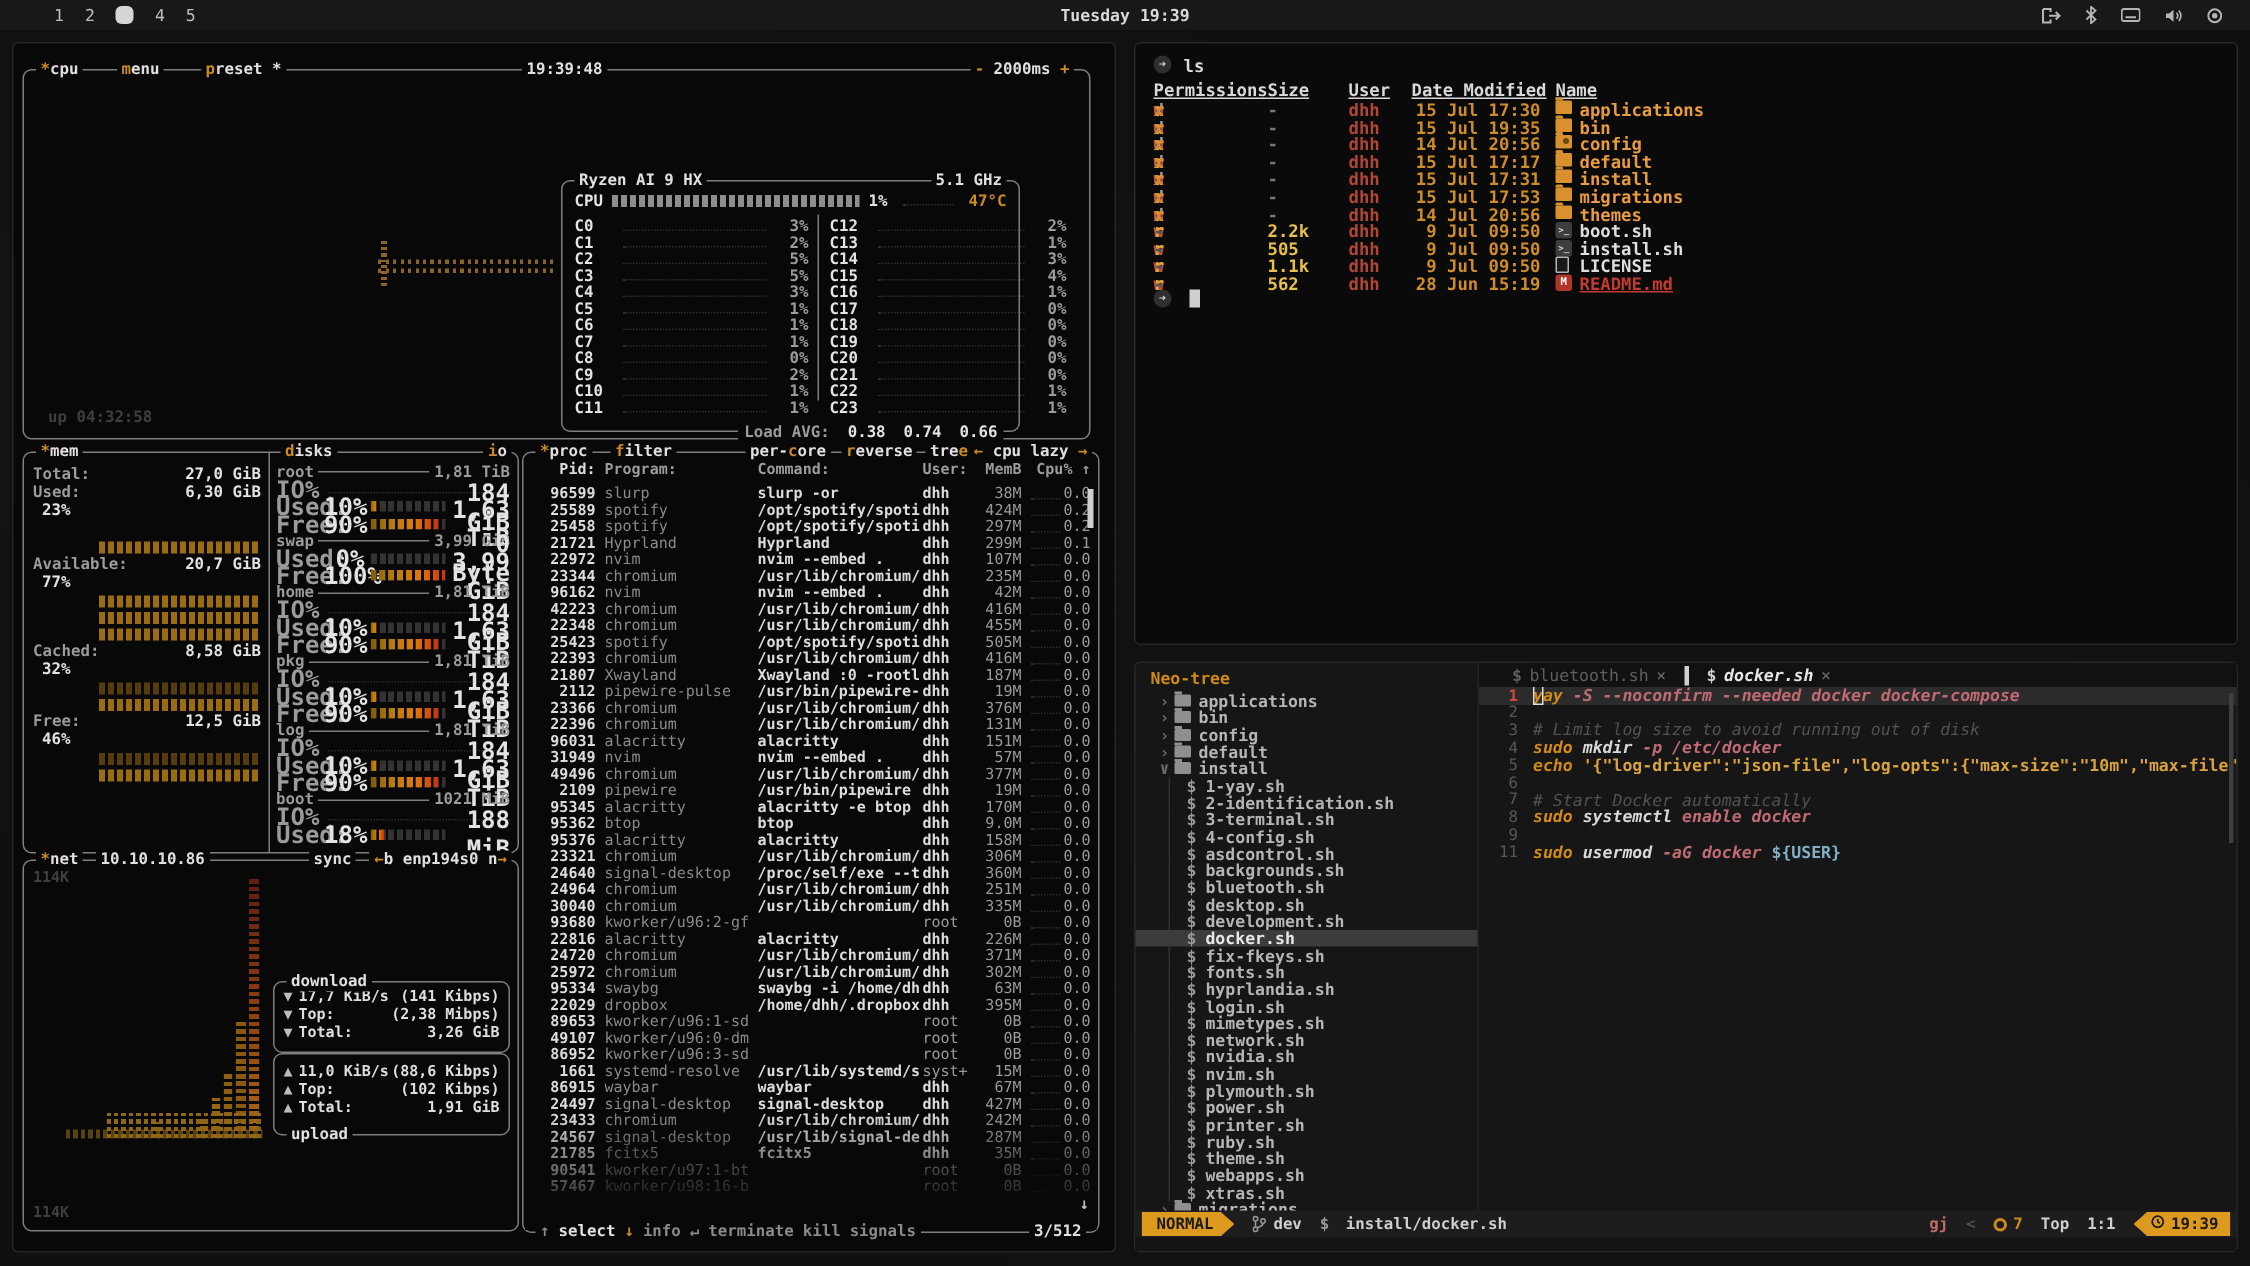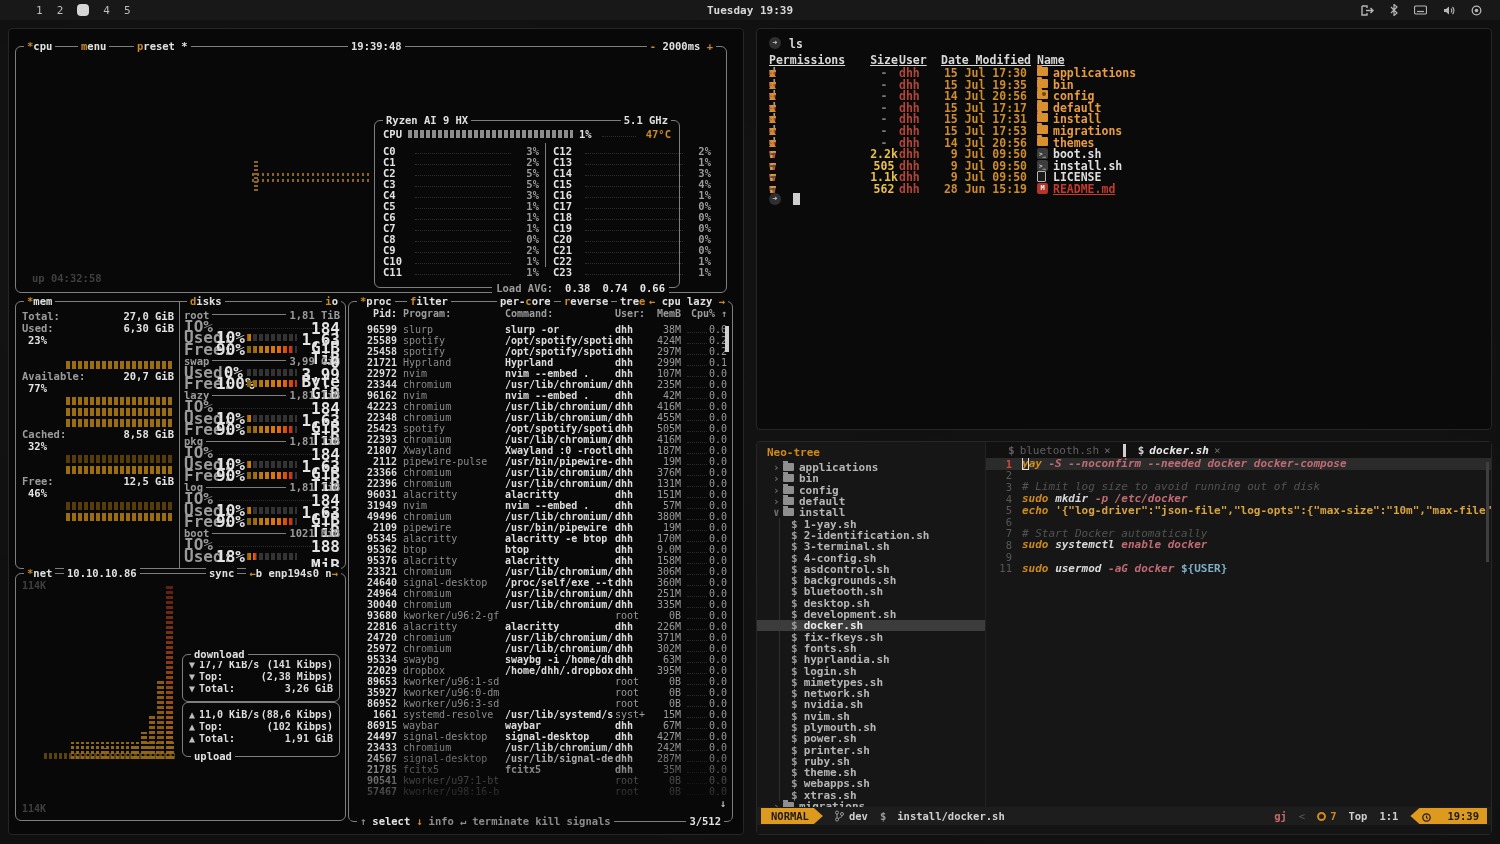--- a/index.html
+++ b/index.html
@@ -90,21 +90,21 @@
 .pfade{position:absolute;left:1px;right:1px;bottom:1px;height:78px;background:linear-gradient(transparent,#080808 90%);pointer-events:none}
 .pscroll{position:absolute;right:3px;top:24px;width:4px;height:26px;background:#d0d0d0}
 .pdown{position:absolute;right:6px;bottom:12px;color:#bdbdbd;font-weight:bold}
 .pfoot{display:flex;gap:6px;align-items:center}
 .pfoot .k{color:#8a8a8a}
 
 .termwin{font-size:11.5px;font-weight:bold;color:#d8d8d8}
 .trow{position:absolute;left:12px;right:10px;height:11px}
 .trow span{position:absolute;white-space:nowrap}
 .l-perm{left:0;width:72px}
-.l-size{left:96px;width:38px;text-align:center}
+.l-size{left:76px;width:38px;text-align:left}
 .l-user{left:130px}
 .l-date{left:160px;width:98px;text-align:right}
 .l-icon{left:268px;top:1px}
 .l-name{left:284px}
 .hdr span{text-decoration:underline;color:#d8d8d8}
 .p-d{color:#9a9a9a}.p-r{color:#d7a73f}.p-w{color:#cf4a35}.p-x{color:#d7862f}.p-0{color:#555}
 .sz{color:#e8c04a}.sz-n{color:#777}
 .usr{color:#b14636}
 .dt{color:#cf8c2a}
 .nm-dir{color:#e89c3f}
@@ -158,21 +158,21 @@
 .escroll{position:absolute;right:2px;top:4px;width:3px;height:100px;background:#3f3f3f}
 .statusline{position:absolute;left:0;right:0;bottom:9px;height:18px;background:#1d1d1d;display:flex;align-items:center;font-size:10.5px;color:#cfcfcf}
 .mode{background:#dd9a1f;color:#1a1a1a;font-weight:bold;padding:2px 14px 2px 10px;margin-left:4px;
  clip-path:polygon(0 0,calc(100% - 9px) 0,100% 50%,calc(100% - 9px) 100%,0 100%)}
 .slitem{margin-left:12px;display:flex;align-items:center;gap:5px;font-weight:bold}
 .sl-right{margin-left:auto;display:flex;align-items:center;gap:12px;margin-right:4px}
 .sl-gj{color:#c46a6a;font-weight:bold}
 .sl-sep{color:#5c5c5c}
 .harp{display:flex;align-items:center;gap:4px;color:#d08a18;font-weight:bold}
 .harpicon{width:9px;height:9px;border:2px solid #d08a18;border-radius:50%}
-.clockbadge{background:#dd9a1f;color:#1a1a1a;font-weight:bold;display:flex;align-items:flex-end;gap:16px;padding:2px 8px 2px 12px;
+.clockbadge{background:#dd9a1f;color:#1a1a1a;font-weight:bold;display:flex;align-items:flex-start;gap:4px;padding:2px 8px 2px 12px;
  clip-path:polygon(9px 0,100% 0,100% 100%,9px 100%,0 50%)}
 .cmdline{position:absolute;left:0;right:0;bottom:0;height:9px;background:#141414}
 </style>
 </head>
 <body>
 
 <div class="topbar">
   <div class="ws" id="ws">
       <span>1</span>
       <span>2</span>
@@ -452,21 +452,21 @@
           </div>
           <div class="drow">
             <span class="dlab">Free:</span>
             <span class="dpct">100%</span>
             <span class="meter">
               <i style="width: 100%;"></i>
             </span>
             <span class="dval">3,99 GiB</span>
           </div>
           <div class="dsep">
-            <span class="dsep-n">lazy</span>
+            <span class="dsep-n">home</span>
             <span class="dsep-l"></span>
             <span class="dsep-s">1,81 TiB</span>
           </div>
           <div class="drow">
             <span class="dio">IO%</span>
             <span class="ddots"></span>
           </div>
           <div class="drow">
             <span class="dlab">Used:</span>
             <span class="dpct">10%</span>
@@ -786,21 +786,21 @@
           <span class="c-user">dhh</span>
           <span class="c-mem">57M</span>
           <span class="c-dots"></span>
           <span class="c-cpu">0.0</span>
         </div>
         <div class="prow">
           <span class="c-pid">49496</span>
           <span class="c-prog">chromium</span>
           <span class="c-cmd">/usr/lib/chromium/</span>
           <span class="c-user">dhh</span>
-          <span class="c-mem">380M</span>
+          <span class="c-mem">377M</span>
           <span class="c-dots"></span>
           <span class="c-cpu">0.0</span>
         </div>
         <div class="prow">
           <span class="c-pid">2109</span>
           <span class="c-prog">pipewire</span>
           <span class="c-cmd">/usr/bin/pipewire</span>
           <span class="c-user">dhh</span>
           <span class="c-mem">19M</span>
           <span class="c-dots"></span>
@@ -926,21 +926,21 @@
         <div class="prow">
           <span class="c-pid">89653</span>
           <span class="c-prog">kworker/u96:1-sd</span>
           <span class="c-cmd"></span>
           <span class="c-user dimu">root</span>
           <span class="c-mem">0B</span>
           <span class="c-dots"></span>
           <span class="c-cpu">0.0</span>
         </div>
         <div class="prow">
-          <span class="c-pid">35927</span>
+          <span class="c-pid">49107</span>
           <span class="c-prog">kworker/u96:0-dm</span>
           <span class="c-cmd"></span>
           <span class="c-user dimu">root</span>
           <span class="c-mem">0B</span>
           <span class="c-dots"></span>
           <span class="c-cpu">0.0</span>
         </div>
         <div class="prow">
           <span class="c-pid">86952</span>
           <span class="c-prog">kworker/u96:3-sd</span>

